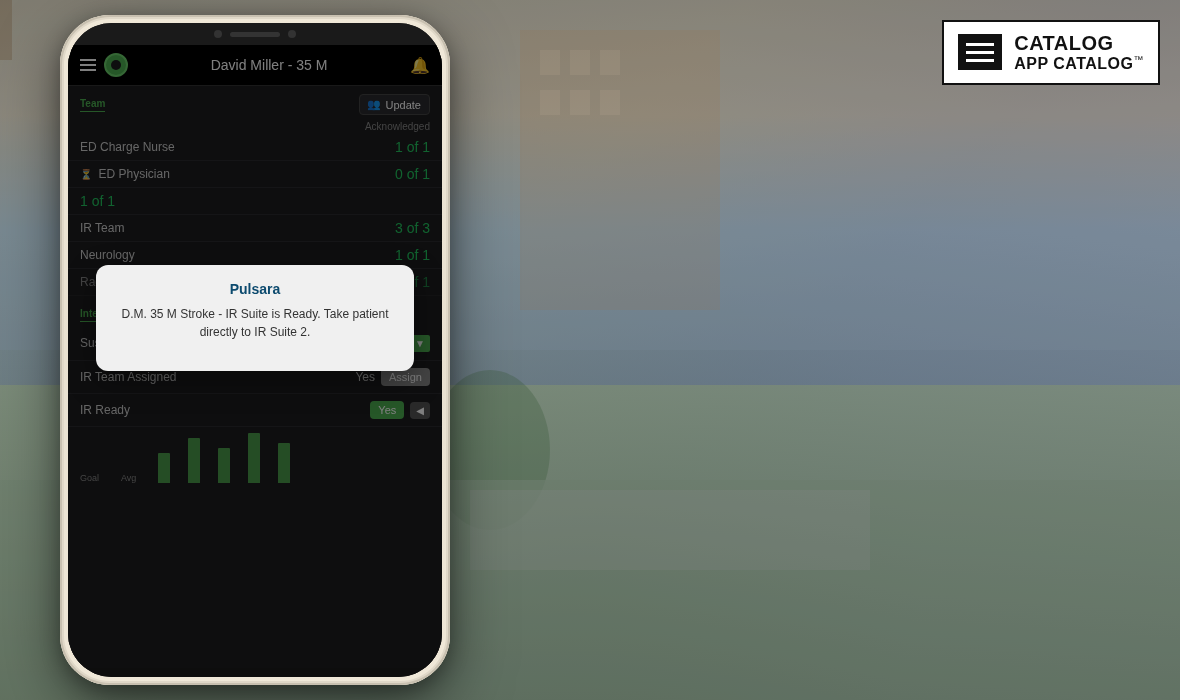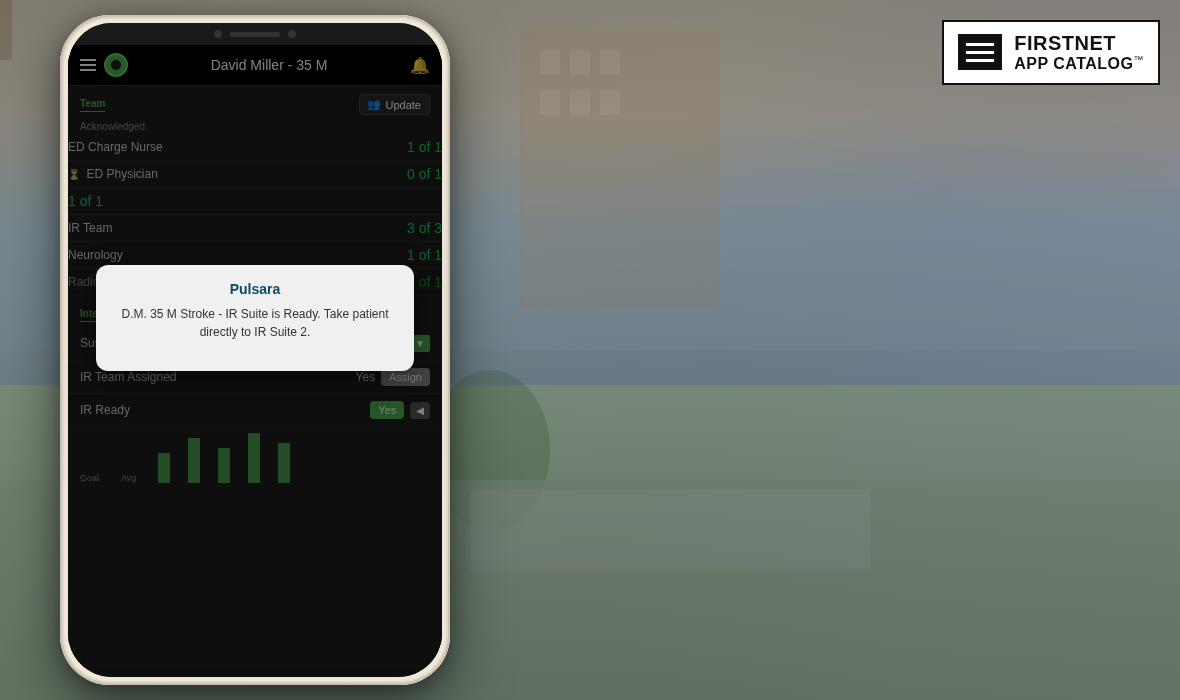--- a/index.html
+++ b/index.html
@@ -274,35 +274,35 @@
       gap: 4px;
       cursor: pointer;
     }
 
     .team-table {
       width: 100%;
     }
 
     .team-header-row {
       display: flex;
-      justify-content: flex-start;
+      justify-content: flex-end;
       padding: 2px 12px;
     }
 
     .acknowledged-label {
       color: #888;
       font-size: 10px;
       text-align: right;
     }
 
     .team-row {
       display: flex;
       align-items: center;
       justify-content: space-between;
-      padding: 5px 0;
+      padding: 5px 12px;
       border-bottom: 1px solid #2a2a2e;
     }
 
     .team-row-left {
       display: flex;
       align-items: center;
       gap: 6px;
       flex: 1;
     }
 
@@ -520,21 +520,21 @@
   </svg>
 </div>
 
 <div class="firstnet-logo">
   <div class="firstnet-hamburger">
     <div class="hamburger-line"></div>
     <div class="hamburger-line"></div>
     <div class="hamburger-line"></div>
   </div>
   <div class="firstnet-text">
-    <span class="firstnet-title">FIRSTNET</span>
+    <span class="firstnet-title">CATALOG</span>
     <span class="firstnet-subtitle">
       <span>APP CATALOG</span><span style="font-size:10px;vertical-align:super;font-weight:normal">™</span>
     </span>
   </div>
 </div>
 
 <div class="phone-container">
   <div class="phone-frame">
     <div class="phone-bezel">
       <div class="phone-top-bar">

